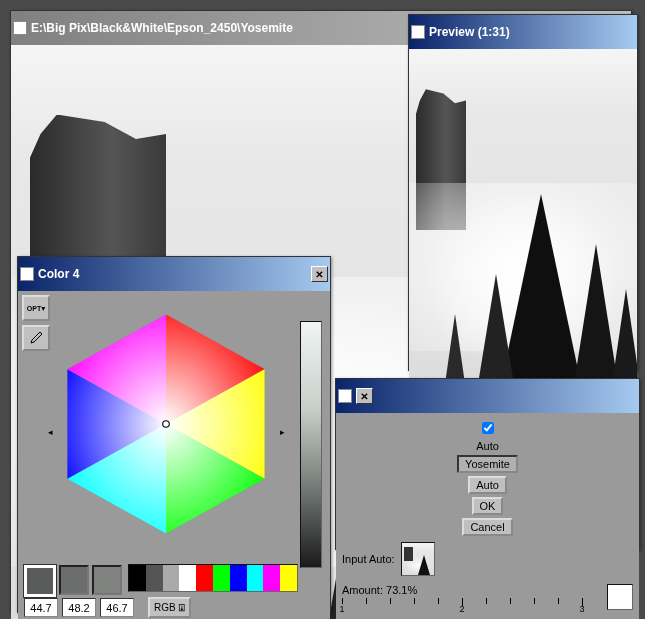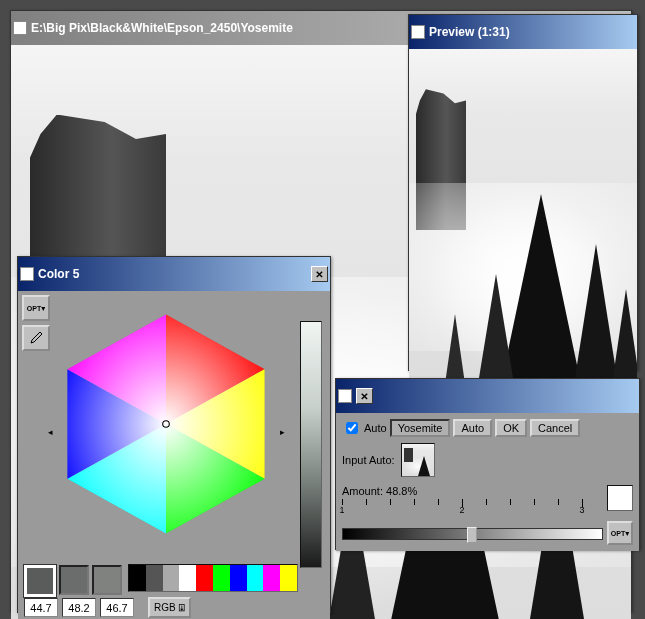--- a/index.html
+++ b/index.html
@@ -226,21 +226,21 @@
     <div class="tree" style="left:38%; --w:18px; --h:110px; --c:#222;"></div>
     <div class="tree" style="left:82%; --w:22px; --h:140px; --c:#151515;"></div>
     <div class="tree" style="left:20%; --w:10px; --h:70px; --c:#2a2a2a;"></div>
     <div class="tree" style="left:95%; --w:14px; --h:95px; --c:#1a1a1a;"></div>
   </div>
 </div>
 
 <div class="window" style="left:17px; top:256px; width:312px; height:355px;">
   <div class="titlebar">
     <div class="tb-icon"></div>
-    <div class="tb-title">Color 5</div>
+    <div class="tb-title">Color 4</div>
     <div class="tb-close">✕</div>
   </div>
   <div class="panel-body" style="height:332px;">
     <div style="position:absolute; left:4px; top:4px;">
       <div class="side-btn">
         <span style="font-size:7px; font-weight:bold;">OPT</span>
           <span style="font-size:8px;">▾</span>
       </div>
       <div class="side-btn">
         <svg width="14" height="14" viewBox="0 0 14 14">
@@ -303,42 +303,42 @@
     </div>
   </div>
 </div>
 
 <div class="window" style="left:335px; top:378px; width:303px; height:170px;">
   <div class="titlebar">
     <div class="tb-icon"></div>
     <div class="tb-close">✕</div>
   </div>
   <div class="tint-body">
-    <div style="display:flex; align-items:center; gap:3px;">
+    <div style="display:flex; align-items:center; gap:3px;flex-direction:column;">
       <input type="checkbox" class="cb" checked="" style="">
       <span>Auto</span>
       <button class="btn pressed">Yosemite</button>
       <button class="btn">Auto</button>
       <button class="btn">OK</button>
       <button class="btn">Cancel</button>
     </div>
     <div style="display:flex; align-items:center; gap:6px; margin-top:6px;">
       <span>Input Auto:</span>
       <div class="thumb-swatch">
         <div class="scene" style="inset:0;"></div>
         <div style="position:absolute;left:2px;top:4px;width:9px;height:14px;background:#333;"></div>
         <div style="position:absolute;left:16px;bottom:0;border-left:6px solid transparent;border-right:6px solid transparent;border-bottom:20px solid #111;"></div>
       </div>
     </div>
     <div style="margin-top:8px; position:relative;">
       <div style="display:flex; align-items:flex-start;">
         <div style="flex:1;">
           <div>
             <span>Amount:</span>
-            <span>48.8%</span>
+            <span>73.1%</span>
           </div>
           <div class="ruler" style="width:240px;">
             <div class="tick" style="left:0%;"></div>
               <div class="tick" style="left:10%;"></div>
               <div class="tick" style="left:20%;"></div>
               <div class="tick" style="left:30%;"></div>
               <div class="tick" style="left:40%;"></div>
             <div class="tick" style="left:50%; height:8px;"></div>
               <div class="tick" style="left:60%;"></div>
               <div class="tick" style="left:70%;"></div>

